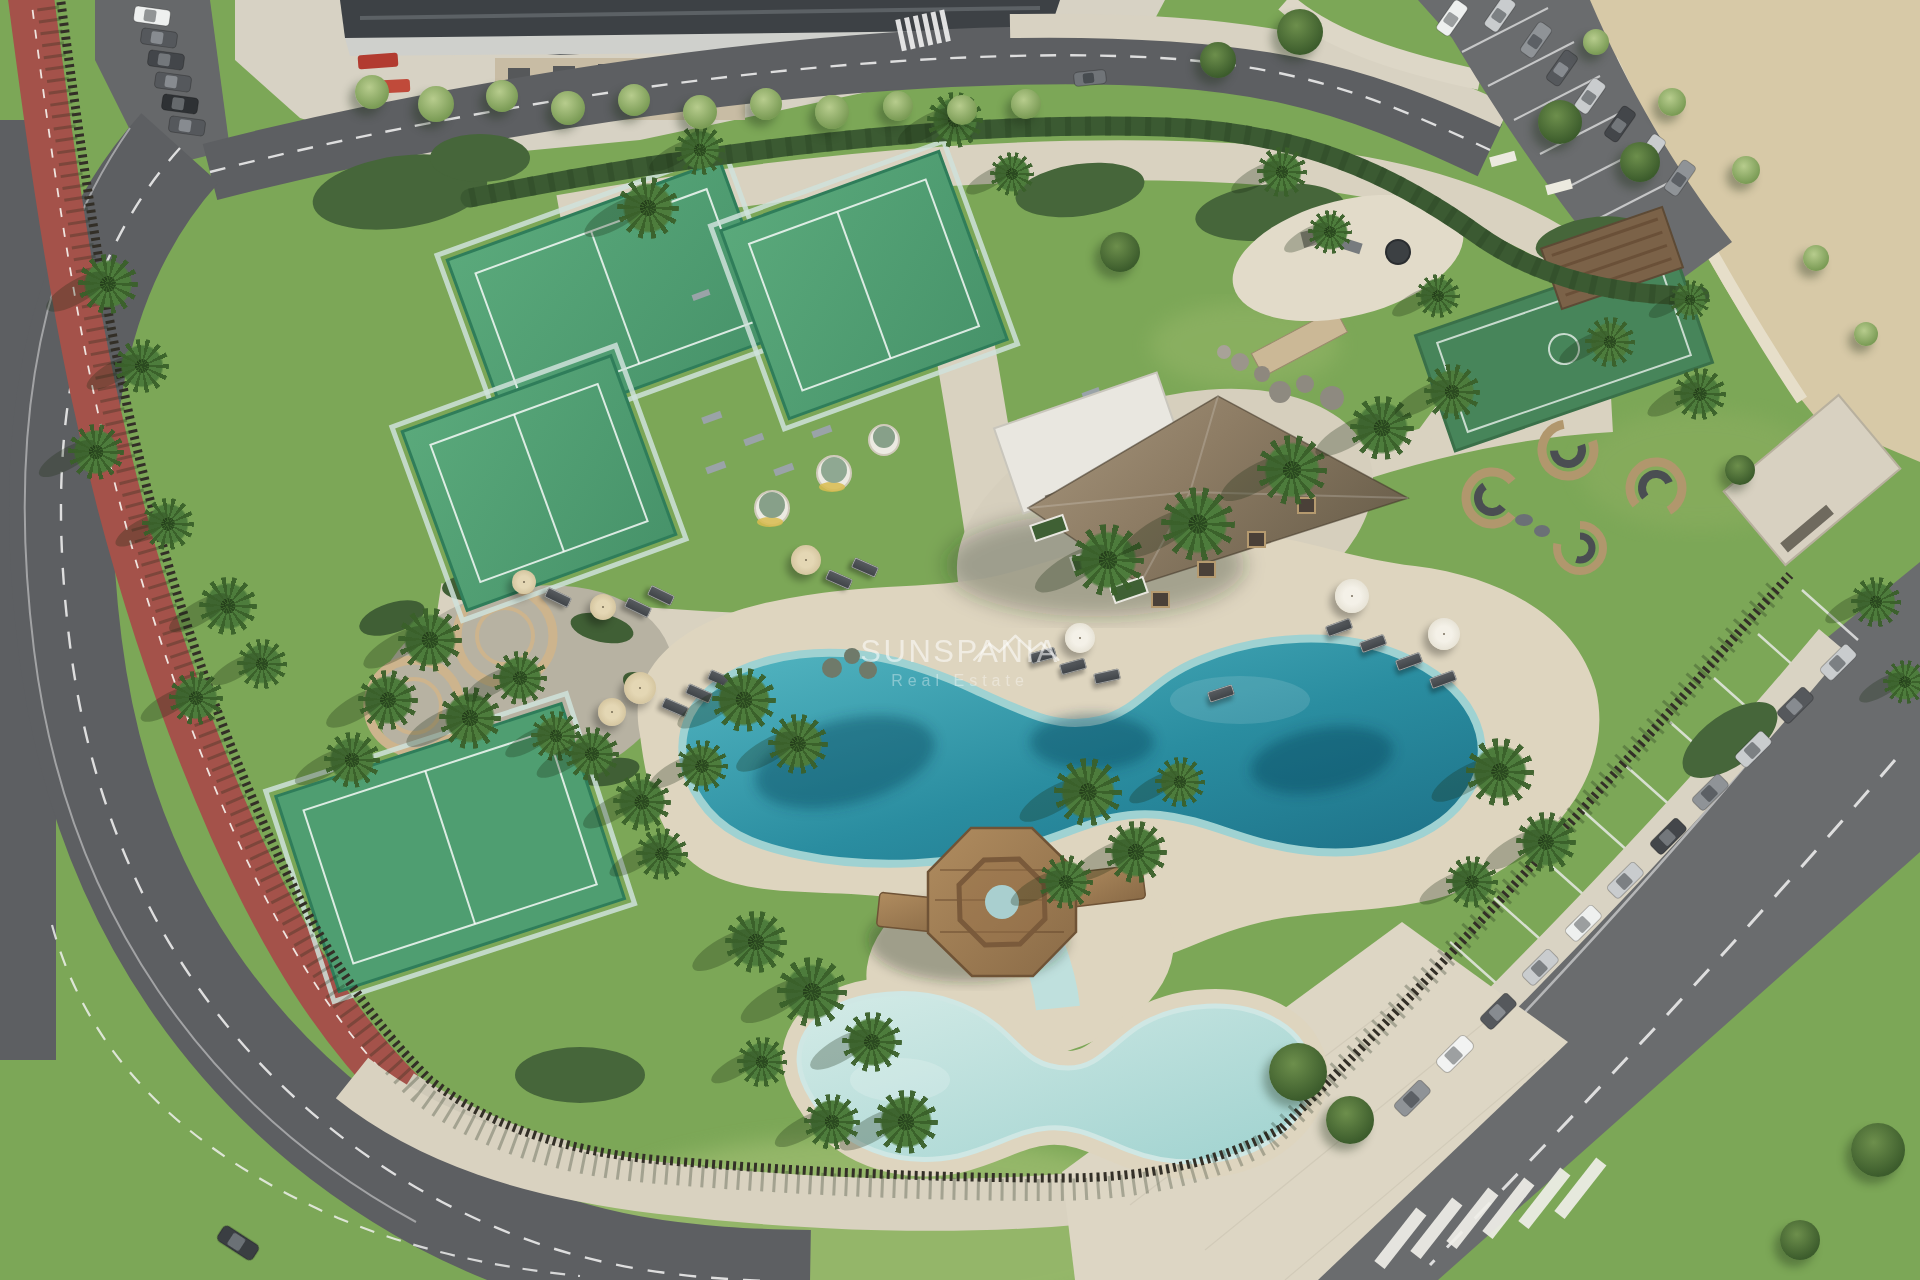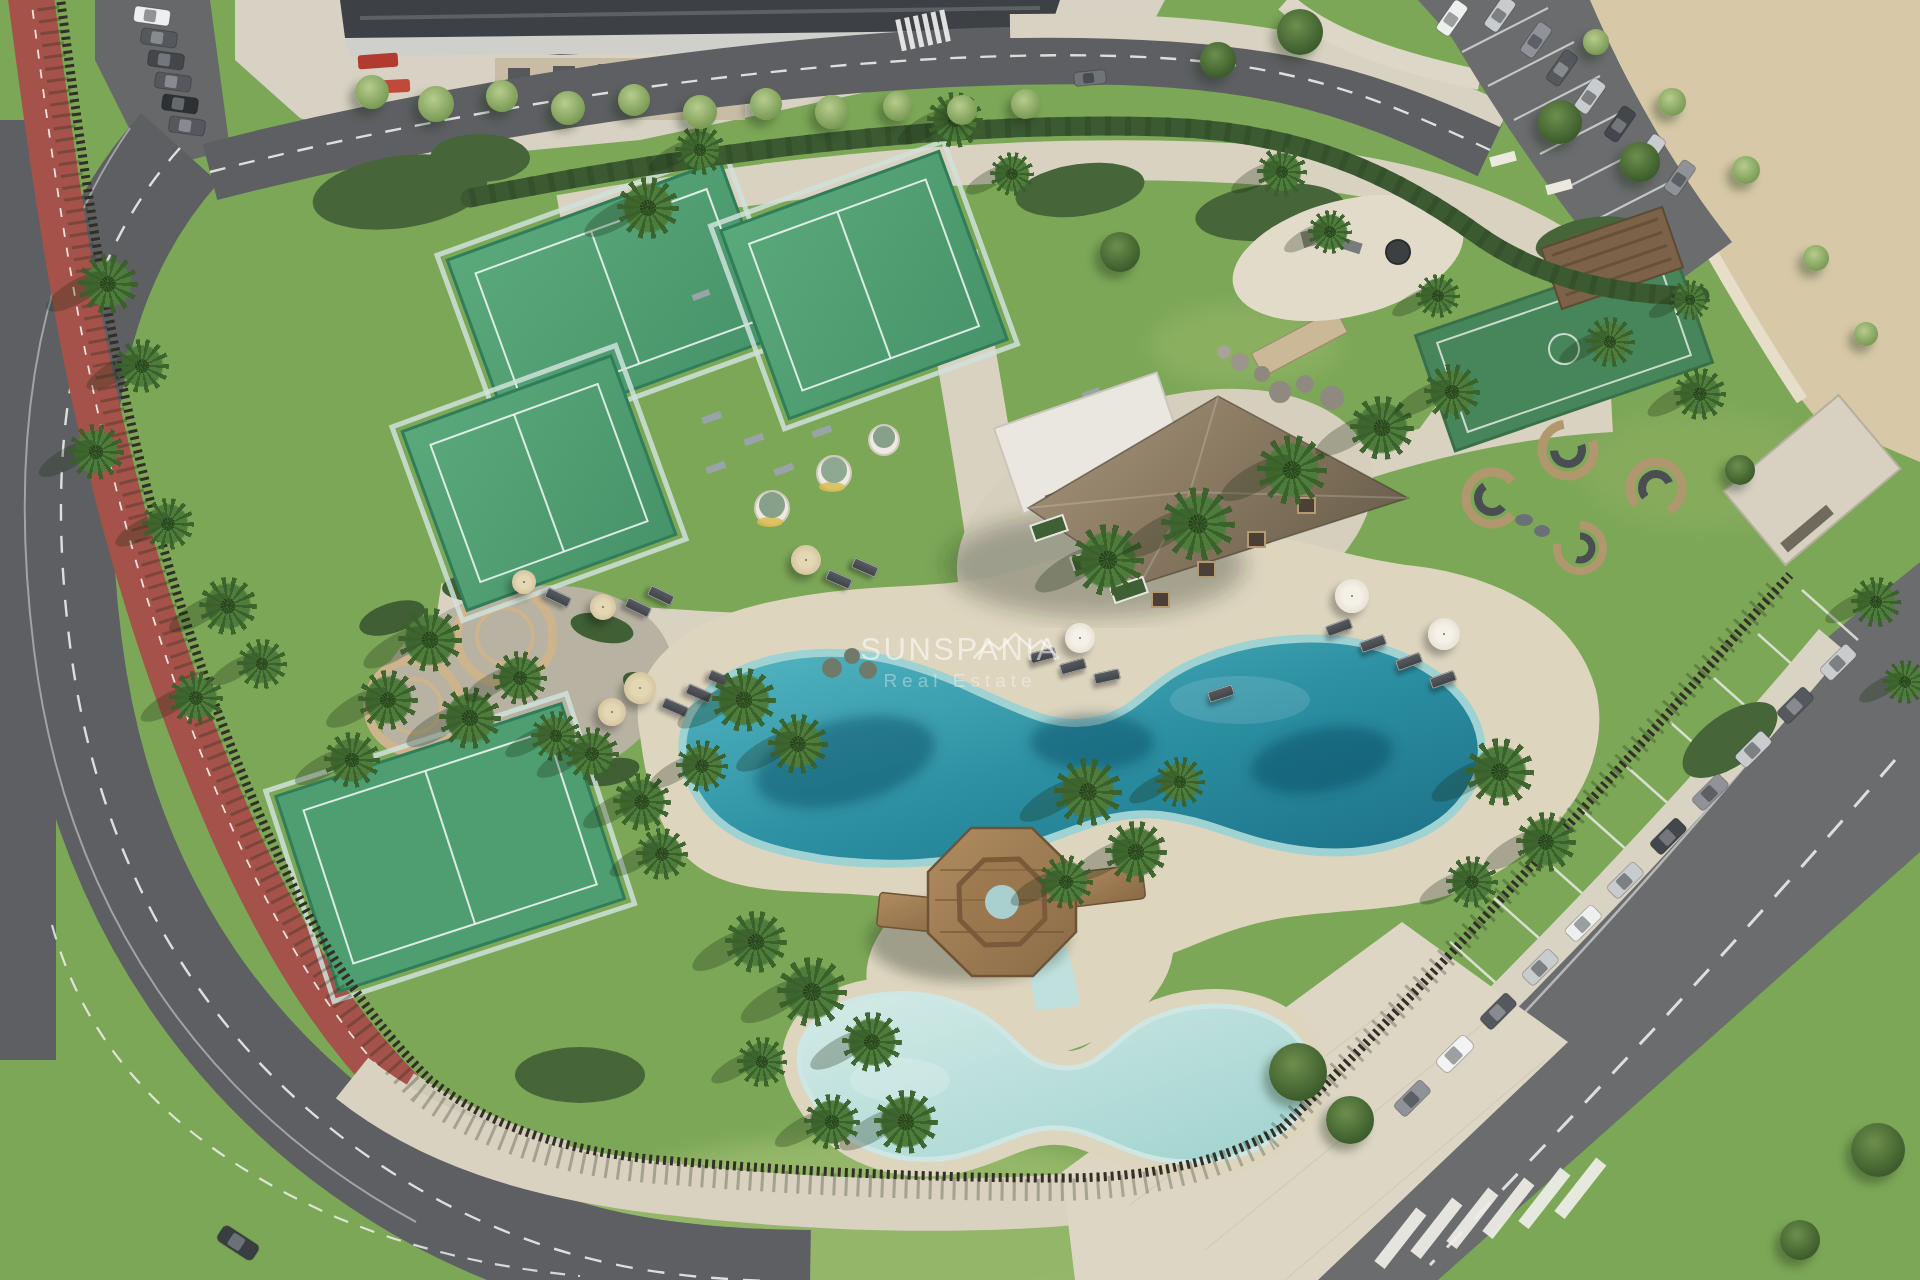--- a/index.html
+++ b/index.html
@@ -30,21 +30,21 @@
   .umb.white{background:radial-gradient(circle,#f4f1e8 0 35%,#ddd8c8);}
   .umb.tan{background:radial-gradient(circle,#e4d7b4 0 35%,#c9b890);}
   .umb::after{content:"";position:absolute;left:46%;top:46%;width:8%;height:8%;
     border-radius:50%;background:rgba(90,80,60,.8);}
 
   
   .wm{position:absolute;left:960px;top:664px;transform:translate(-50%,-54%);
       text-align:center;z-index:40;pointer-events:none;}
   .wm-logo{display:block;margin:0 auto 0 112px;opacity:.55;}
   .wm-brand{font-size:31px;letter-spacing:2.5px;color:rgba(255,255,255,.55);}
-  .wm-tag{font-size:19px;letter-spacing:5px;color:rgba(255,255,255,.36);margin-top:2px;}
+  .wm-tag{font-size:16px;letter-spacing:5px;color:rgba(255,255,255,.36);margin-top:2px;}
 
   .z2{z-index:20;} .z3{z-index:30;}
 </style>
 </head>
 <body>
 
 <div class="stage">
 
 <svg width="1920" height="1280" viewBox="0 0 1920 1280">
   <defs>

